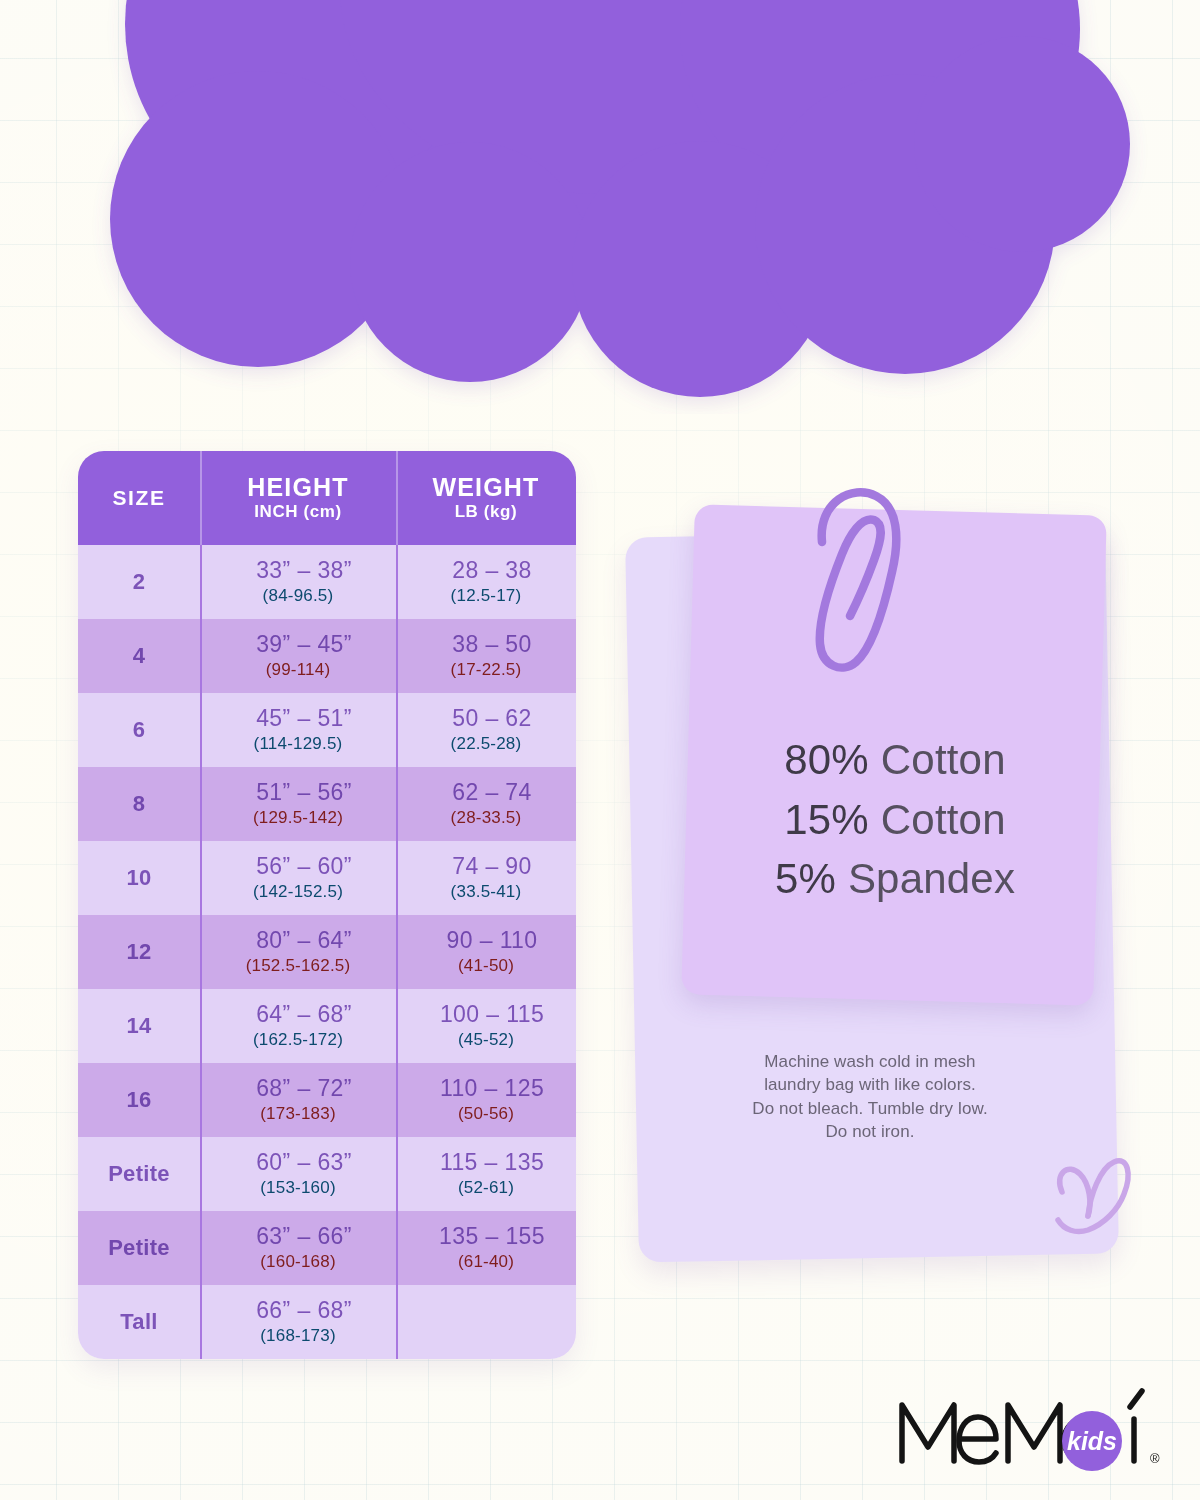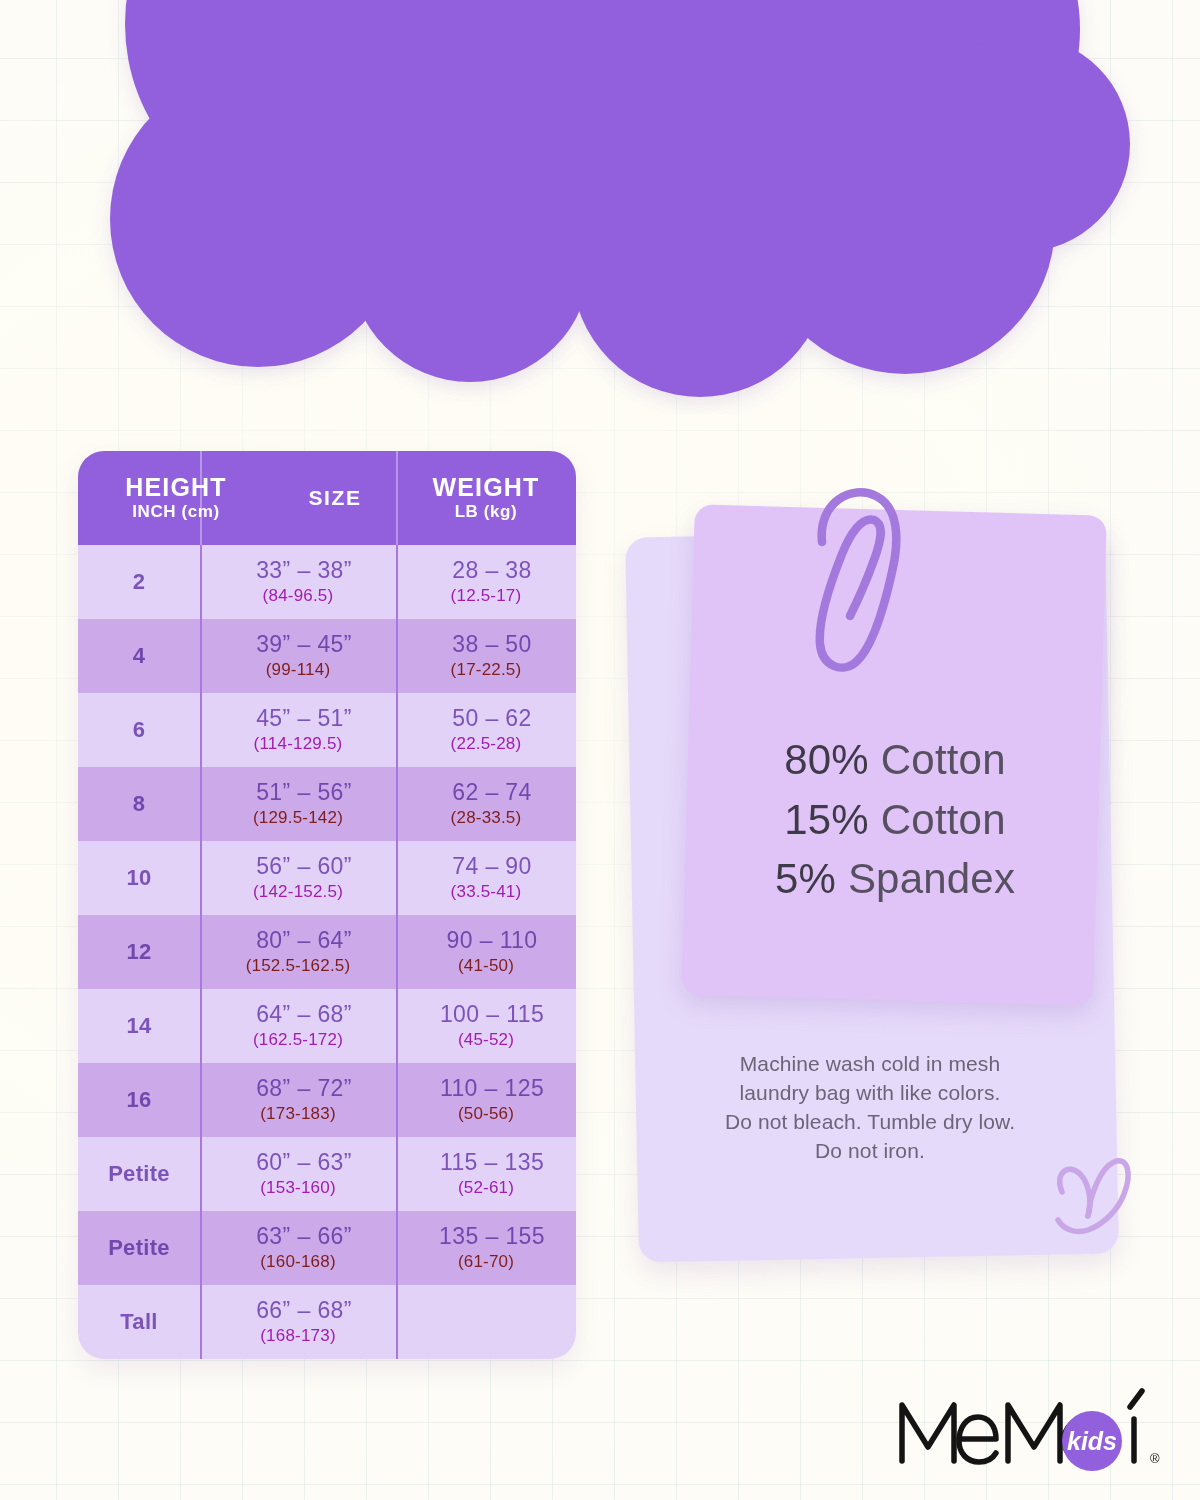--- a/index.html
+++ b/index.html
@@ -57,21 +57,21 @@
   #thead .hdr-sub{font-size:17px;font-weight:700;letter-spacing:.6px;margin-top:2px;}
   #thead .c-size .hdr-main{font-size:21px;letter-spacing:1.6px;}
   #thead .divider{background:rgba(255,255,255,.34);}
 
   
   .brow{height:74px;}
   .brow.odd{background:#E2D2F7;}
   .brow.even{background:#CCAAE9;}
   .brow .sizelbl{font-size:22px;font-weight:700;color:#7C53B8;letter-spacing:.3px;}
   .brow .v-main{font-size:23px;font-weight:400;color:#7C53B8;letter-spacing:.4px;line-height:1.1;margin-left:12px;}
-  .brow .v-sub{font-size:17px;font-weight:400;color:#a21caf;letter-spacing:.2px;margin-top:3px;}
+  .brow .v-sub{font-size:17px;font-weight:400;color:#0c4a6e;letter-spacing:.2px;margin-top:3px;}
   .brow.even .v-main,.brow.even .sizelbl{color:#7248AE;}
   .brow.even .v-sub{color:#7f1d1d;}
 
   .divider{position:absolute;top:0;bottom:0;width:2px;background:#A877E0;}
   .div1{left:122px;}
   .div2{left:318px;}
 
   
   #note-back{
     position:absolute;left:632px;top:533px;width:480px;height:725px;
@@ -87,21 +87,21 @@
   }
   #composition{
     position:absolute;left:690px;top:730px;width:410px;
     text-align:center;color:#565060;
     font-size:42px;line-height:1.42;font-weight:300;letter-spacing:.2px;
   }
   #composition b{font-weight:400;color:#3f3a48;}
   #care-text{
     position:absolute;left:655px;top:1050px;width:430px;
     text-align:center;color:#6b6577;
-    font-size:21px;line-height:1.38;font-weight:300;letter-spacing:.1px;
+    font-size:17px;line-height:1.38;font-weight:300;letter-spacing:.1px;
     white-space:pre-line;
   }
   #paperclip{position:absolute;left:800px;top:480px;width:120px;height:200px;}
   #heart-doodle{position:absolute;left:1048px;top:1152px;width:92px;height:96px;}
 
   
   #logo{position:absolute;left:896px;top:1383px;width:268px;height:92px;}
 </style>
 </head>
 <body>
@@ -131,26 +131,26 @@
       <circle cx="1022" cy="330" r="108"></circle>
     </g>
   </svg>
   <div id="cloud-title">Find your
 suitable size</div>
 </div>
 
 <div id="size-table">
 
   <div class="trow" id="thead">
+    <div class="tcell c-size">
+      <span class="hdr-main">SIZE</span>
+    </div>
     <div class="tcell c-h">
       <span class="hdr-main">HEIGHT</span>
       <span class="hdr-sub">INCH (cm)</span>
-    </div>
-    <div class="tcell c-size">
-      <span class="hdr-main">SIZE</span>
     </div>
     <div class="tcell c-w">
       <span class="hdr-main">WEIGHT</span>
       <span class="hdr-sub">LB (kg)</span>
     </div>
     <div class="divider div1"></div>
     <div class="divider div2"></div>
   </div>
 
   <div id="tbody">
@@ -292,21 +292,21 @@
       <div class="trow brow even">
         <div class="tcell c-size">
           <span class="sizelbl">Petite</span>
         </div>
         <div class="tcell c-h">
           <span class="v-main">63” – 66”</span>
           <span class="v-sub">(160-168)</span>
         </div>
         <div class="tcell c-w">
           <span class="v-main">135 – 155</span>
-          <span class="v-sub">(61-70)</span>
+          <span class="v-sub">(61-40)</span>
         </div>
         <div class="divider div1"></div>
         <div class="divider div2"></div>
       </div>
       <div class="trow brow odd">
         <div class="tcell c-size">
           <span class="sizelbl">Tall</span>
         </div>
         <div class="tcell c-h">
           <span class="v-main">66” – 68”</span>

